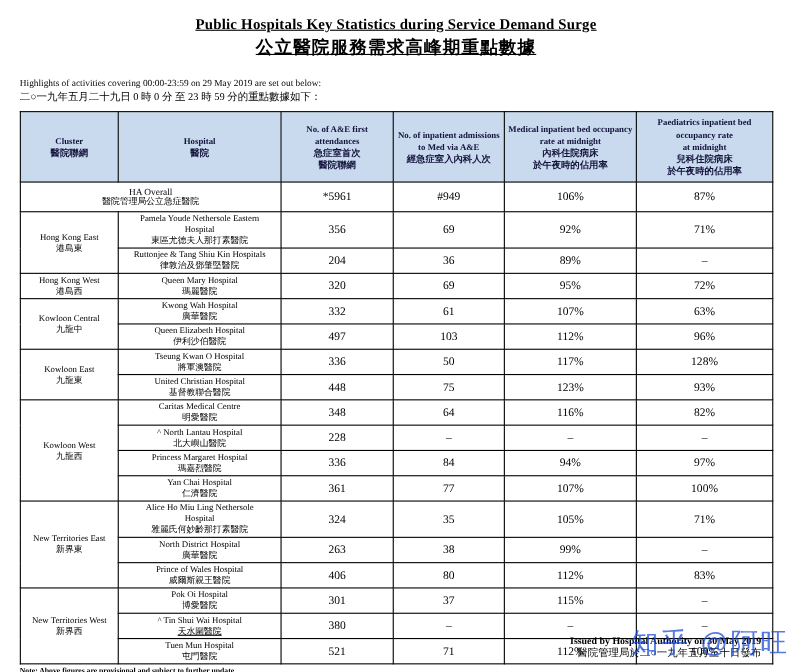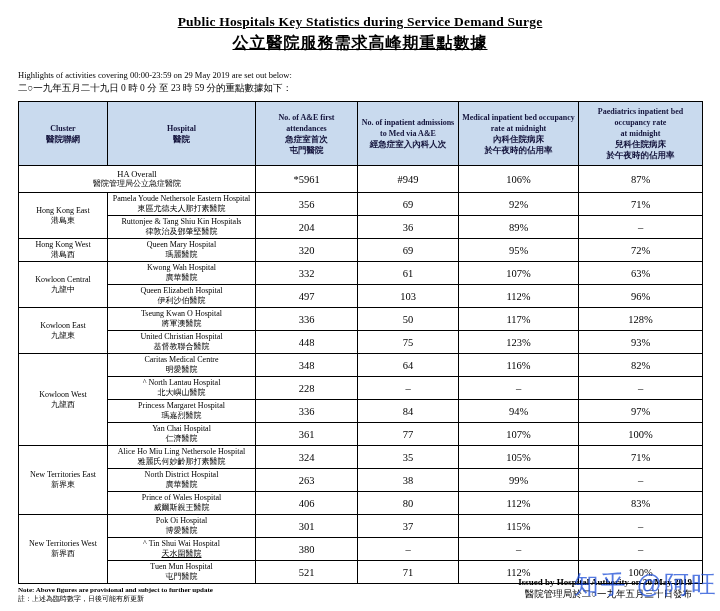--- a/index.html
+++ b/index.html
@@ -27,21 +27,21 @@
   table.stats th{
     background:#c9daee;color:#14143c;font-weight:bold;
     font-size:8px;line-height:11px;padding:4px 2px;height:50px;text-align:center;
   }
   th .zh{font-size:8.5px;white-space:pre-line;font-weight:bold;}
   td.cluster{
     text-align:center;font-size:8px;line-height:10px;padding:1px;
   }
   td.cluster .zh{font-size:8px;}
   td.hosp{
-    text-align:center;font-size:8px;line-height:10px;padding:1px 0;height:20px;
+    text-align:center;font-size:8px;line-height:10px;padding:1px 10px;height:20px;
   }
   td.hosp .zh{font-size:8px;}
   td.val{
     text-align:center;font-size:10.5px;padding:1px;
   }
   tr.overall td{height:24px;}
   tr.overall td.hosp .en{font-size:8.5px;}
   .note-en{font-size:7px;font-weight:bold;margin:2px 0 0 0;line-height:9px;}
   .note-zh{font-size:7px;margin:0;line-height:9px;}
   .footer{
@@ -80,21 +80,21 @@
             <div class="en" style="white-space: pre-line;">Cluster</div>
             <div class="zh" style="white-space: pre-line;">醫院聯網</div>
           </th>
           <th>
             <div class="en" style="white-space: pre-line;">Hospital</div>
             <div class="zh" style="white-space: pre-line;">醫院</div>
           </th>
           <th>
             <div class="en" style="white-space: pre-line;">No. of A&amp;E first attendances</div>
             <div class="zh" style="white-space: pre-line;">急症室首次
-屯門醫院</div>
+醫院聯網</div>
           </th>
           <th>
             <div class="en" style="white-space: pre-line;">No. of inpatient admissions to Med via A&amp;E</div>
             <div class="zh" style="white-space: pre-line;">經急症室入內科人次</div>
           </th>
           <th>
             <div class="en" style="white-space: pre-line;">Medical inpatient bed occupancy rate at midnight</div>
             <div class="zh" style="white-space: pre-line;">內科住院病床
 於午夜時的佔用率</div>
           </th>

